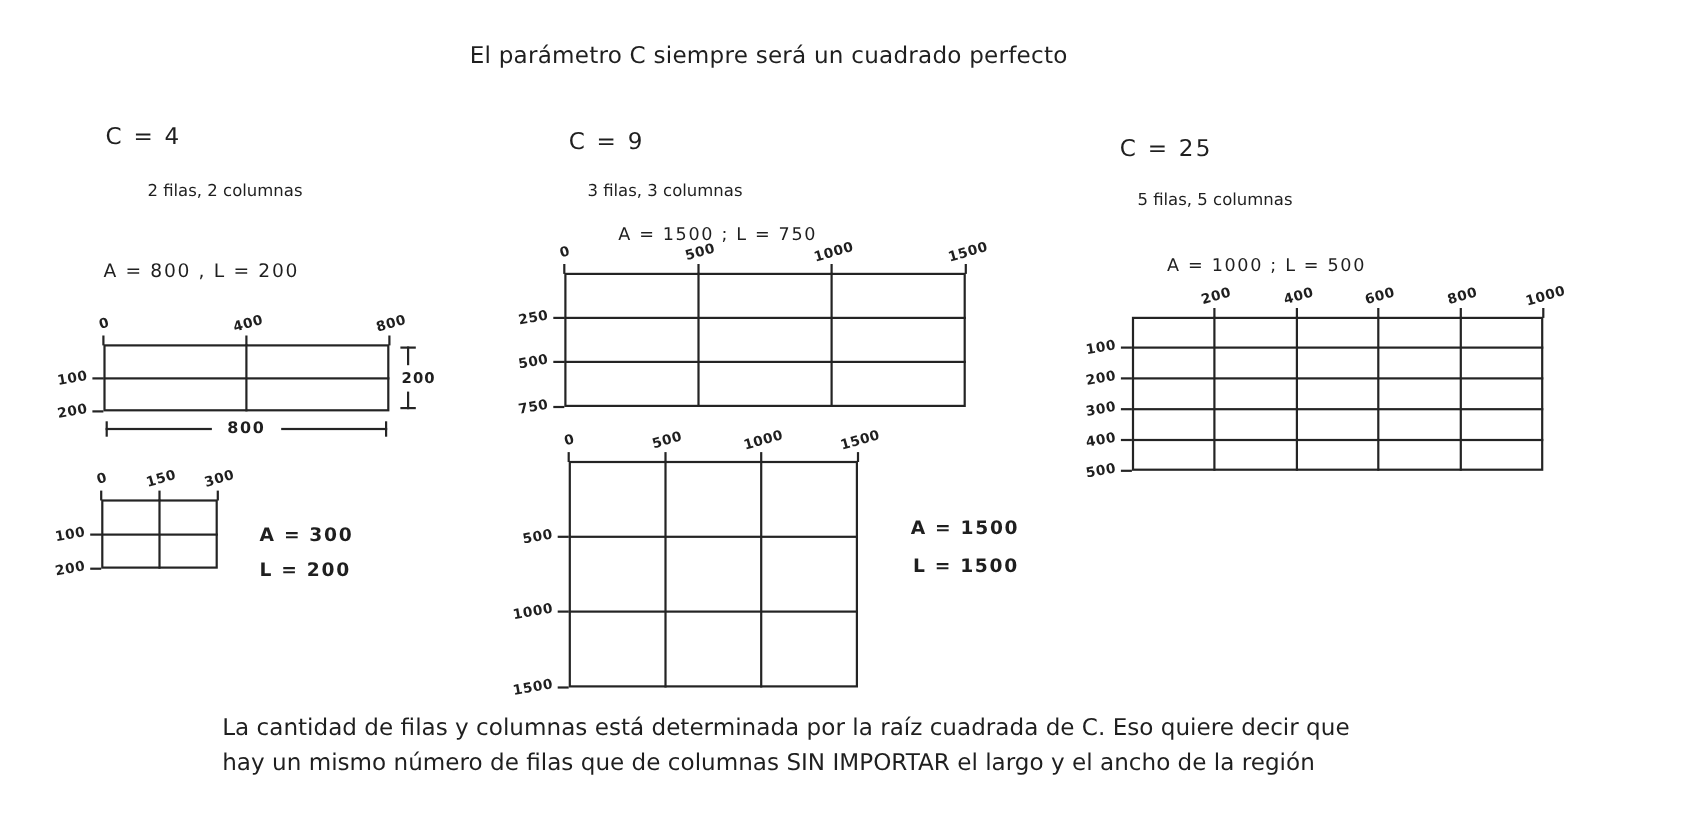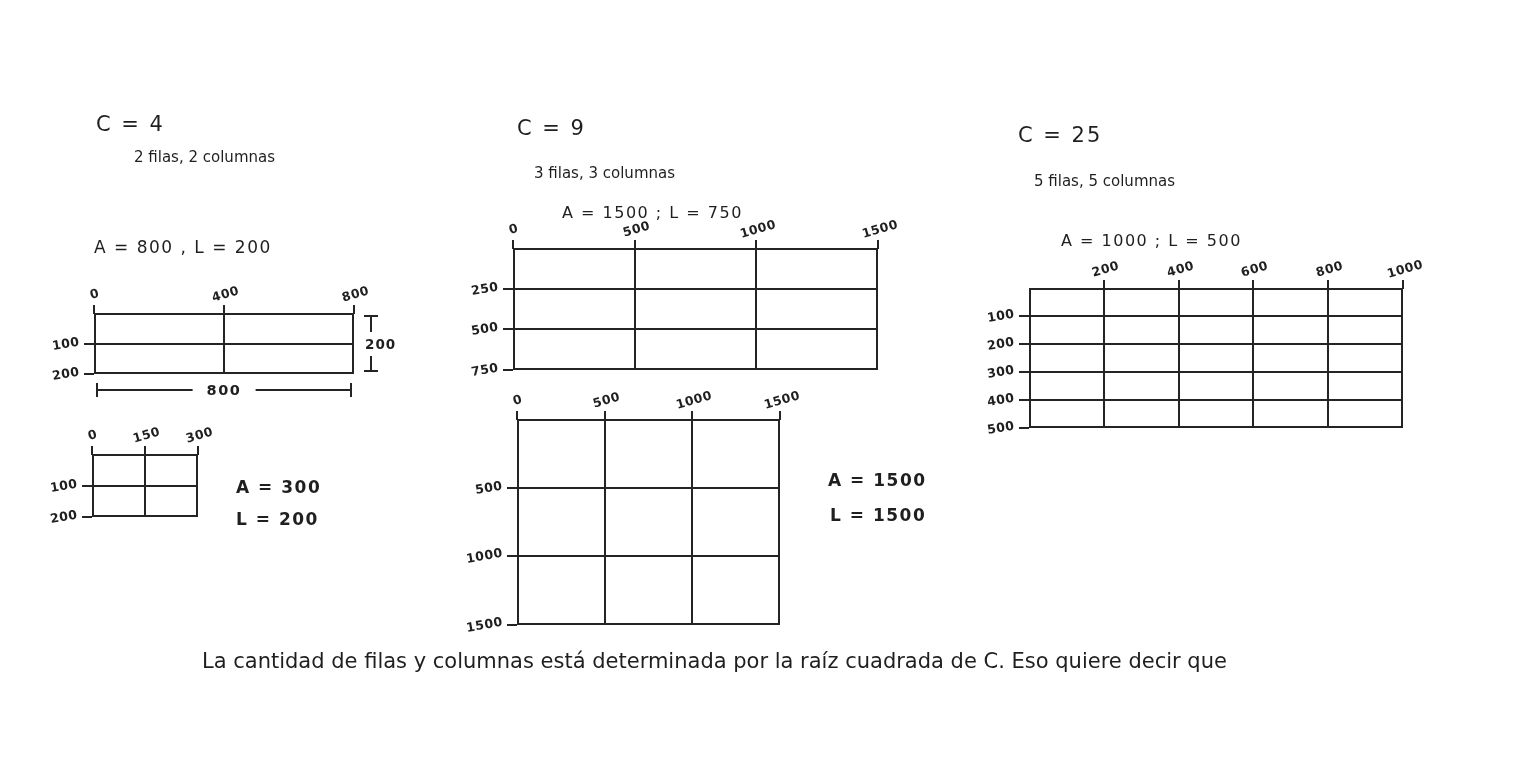--- a/index.html
+++ b/index.html
@@ -43,24 +43,25 @@
   .hbracket-label {
     position:absolute; top:calc(100% + 16px); left:50%; transform:translate(-50%,-50%);
     font-size:14.5px; font-weight:bold; background:#ffffff; padding:0 14px; letter-spacing:1.5px;
   }
 </style>
 </head>
 <body>
 
 <div class="board">
 
+  <div class="abs title" style="left:427px; top:38px;">El parámetro C siempre será un cuadrado perfecto</div>
 
   <section>
     <div class="abs c-label" style="left:96px; top:112px;">C = 4</div>
-    <div class="abs note" style="left:134px; top:148px;text-align:right;">2 filas, 2 columnas</div>
+    <div class="abs note" style="left:134px; top:164px;text-align:right;">2 filas, 2 columnas</div>
     <div class="abs dims" style="left:94px; top:237px;">A = 800 ,  L = 200</div>
 
     <div class="grid" style="left:94px; top:313px; width:260px; height:61px;">
         <div class="gridbox"></div>
         <div class="vline" style="left: calc(50% - 1px);"></div>
         <div class="hline" style="top: calc(50% - 1px);"></div>
         <div class="xtick" style="left: 0%;"></div>
         <div class="xlabel" style="left: 0%;">0</div>
         <div class="xtick" style="left: 50%;"></div>
         <div class="xlabel" style="left: 50%;">400</div>
@@ -179,14 +180,15 @@
         <div class="ytick" style="top: 60%;"></div>
         <div class="ylabel" style="top: 60%;">300</div>
         <div class="ytick" style="top: 80%;"></div>
         <div class="ylabel" style="top: 80%;">400</div>
         <div class="ytick" style="top: 100%;"></div>
         <div class="ylabel" style="top: 100%;">500</div>
       </div>
   </section>
 
   <div class="abs footer-line" style="left:202px; top:645px;">La cantidad de filas y columnas está determinada por la raíz cuadrada de C. Eso quiere decir que</div>
+  <div class="abs footer-line" style="left:202px; top:677px;">hay un mismo número de filas que de columnas SIN IMPORTAR el largo y el ancho de la región</div>
 
 </div>
 
 </body></html>

